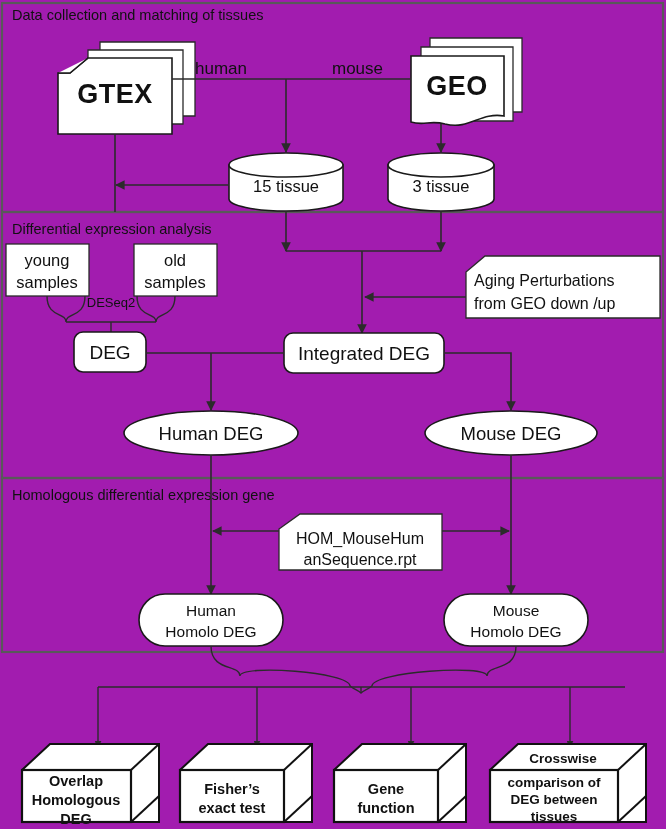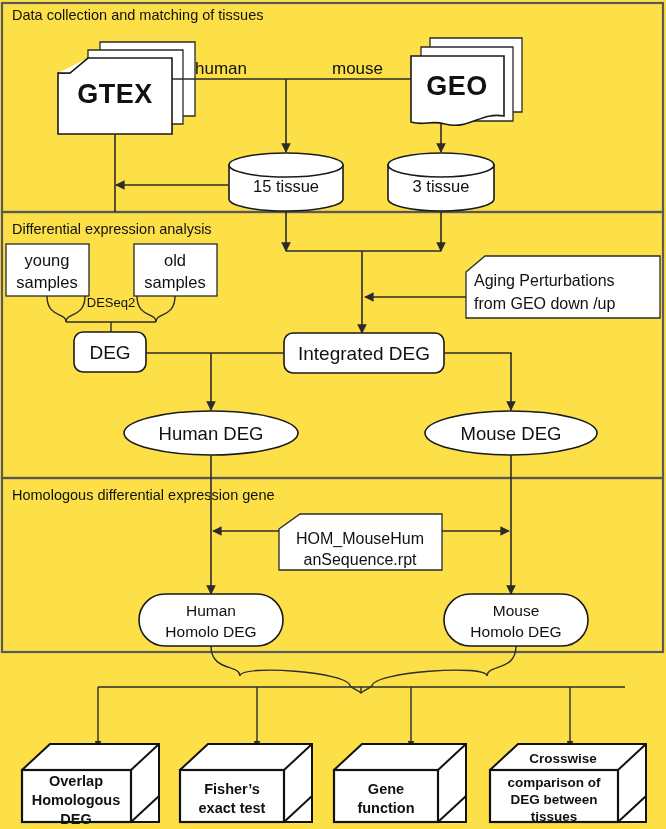--- a/index.html
+++ b/index.html
@@ -5,21 +5,21 @@
 <style>
   html,body{margin:0;padding:0;background:#ffffff;}
   body{
     font-family:"Liberation Sans", sans-serif;
     width:666px;height:829px;
     overflow:hidden;
   }
   #canvas{
     position:relative;
     width:666px;height:829px;
-    background:#fde047;
+    background:#a21caf;
   }
   svg#diagram{
     position:absolute;left:0;top:0;
     width:666px;height:829px;
     display:block;
   }
   .shape-stroke{ fill:#ffffff; stroke:#1a1a1a; stroke-width:1.6; }
   .shape-stroke-thin{ fill:#ffffff; stroke:#2a2a2a; stroke-width:1.3; }
   .panel-rect{ fill:none; stroke:#595959; stroke-width:2.2; }
   .conn{ fill:none; stroke:#2b2b2b; stroke-width:1.6; }

